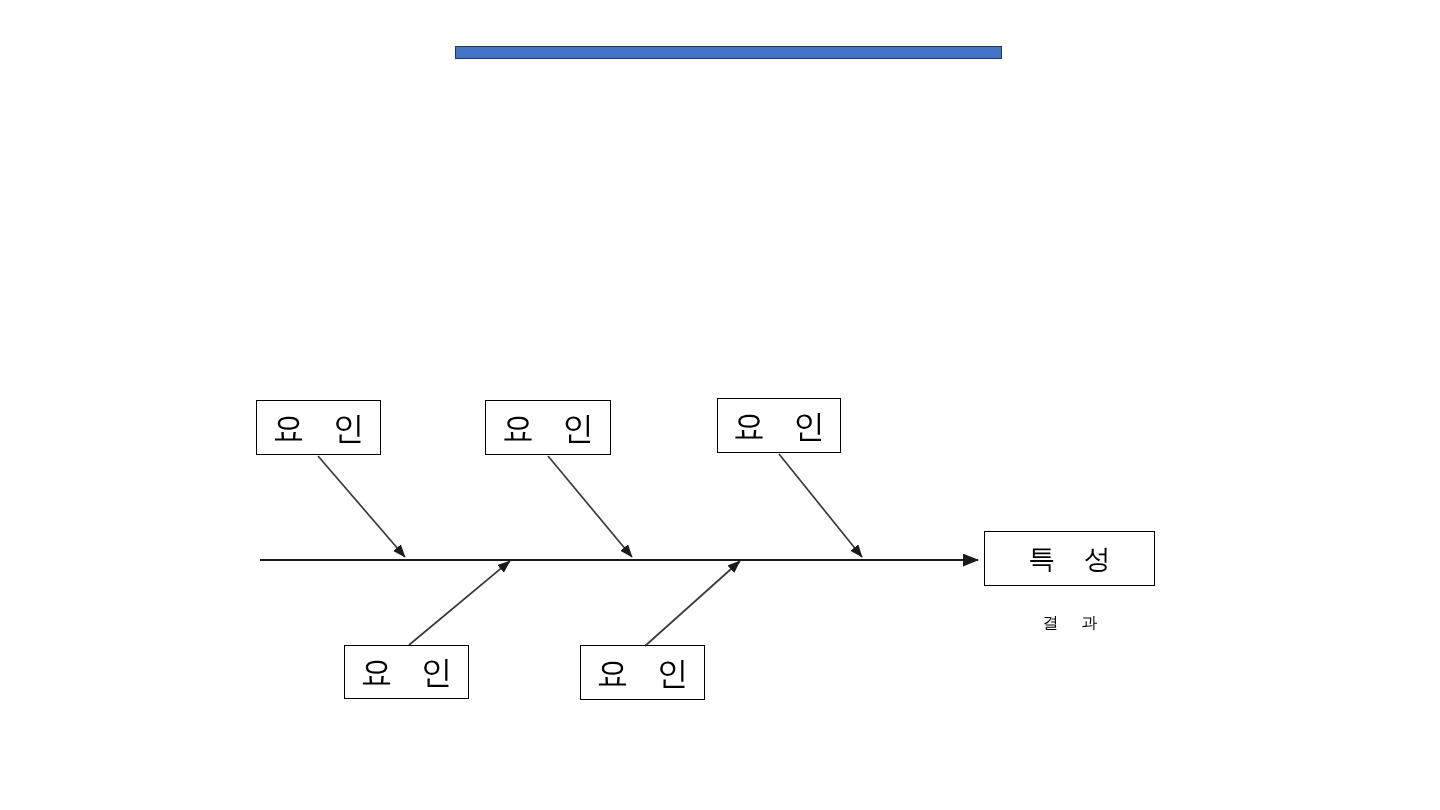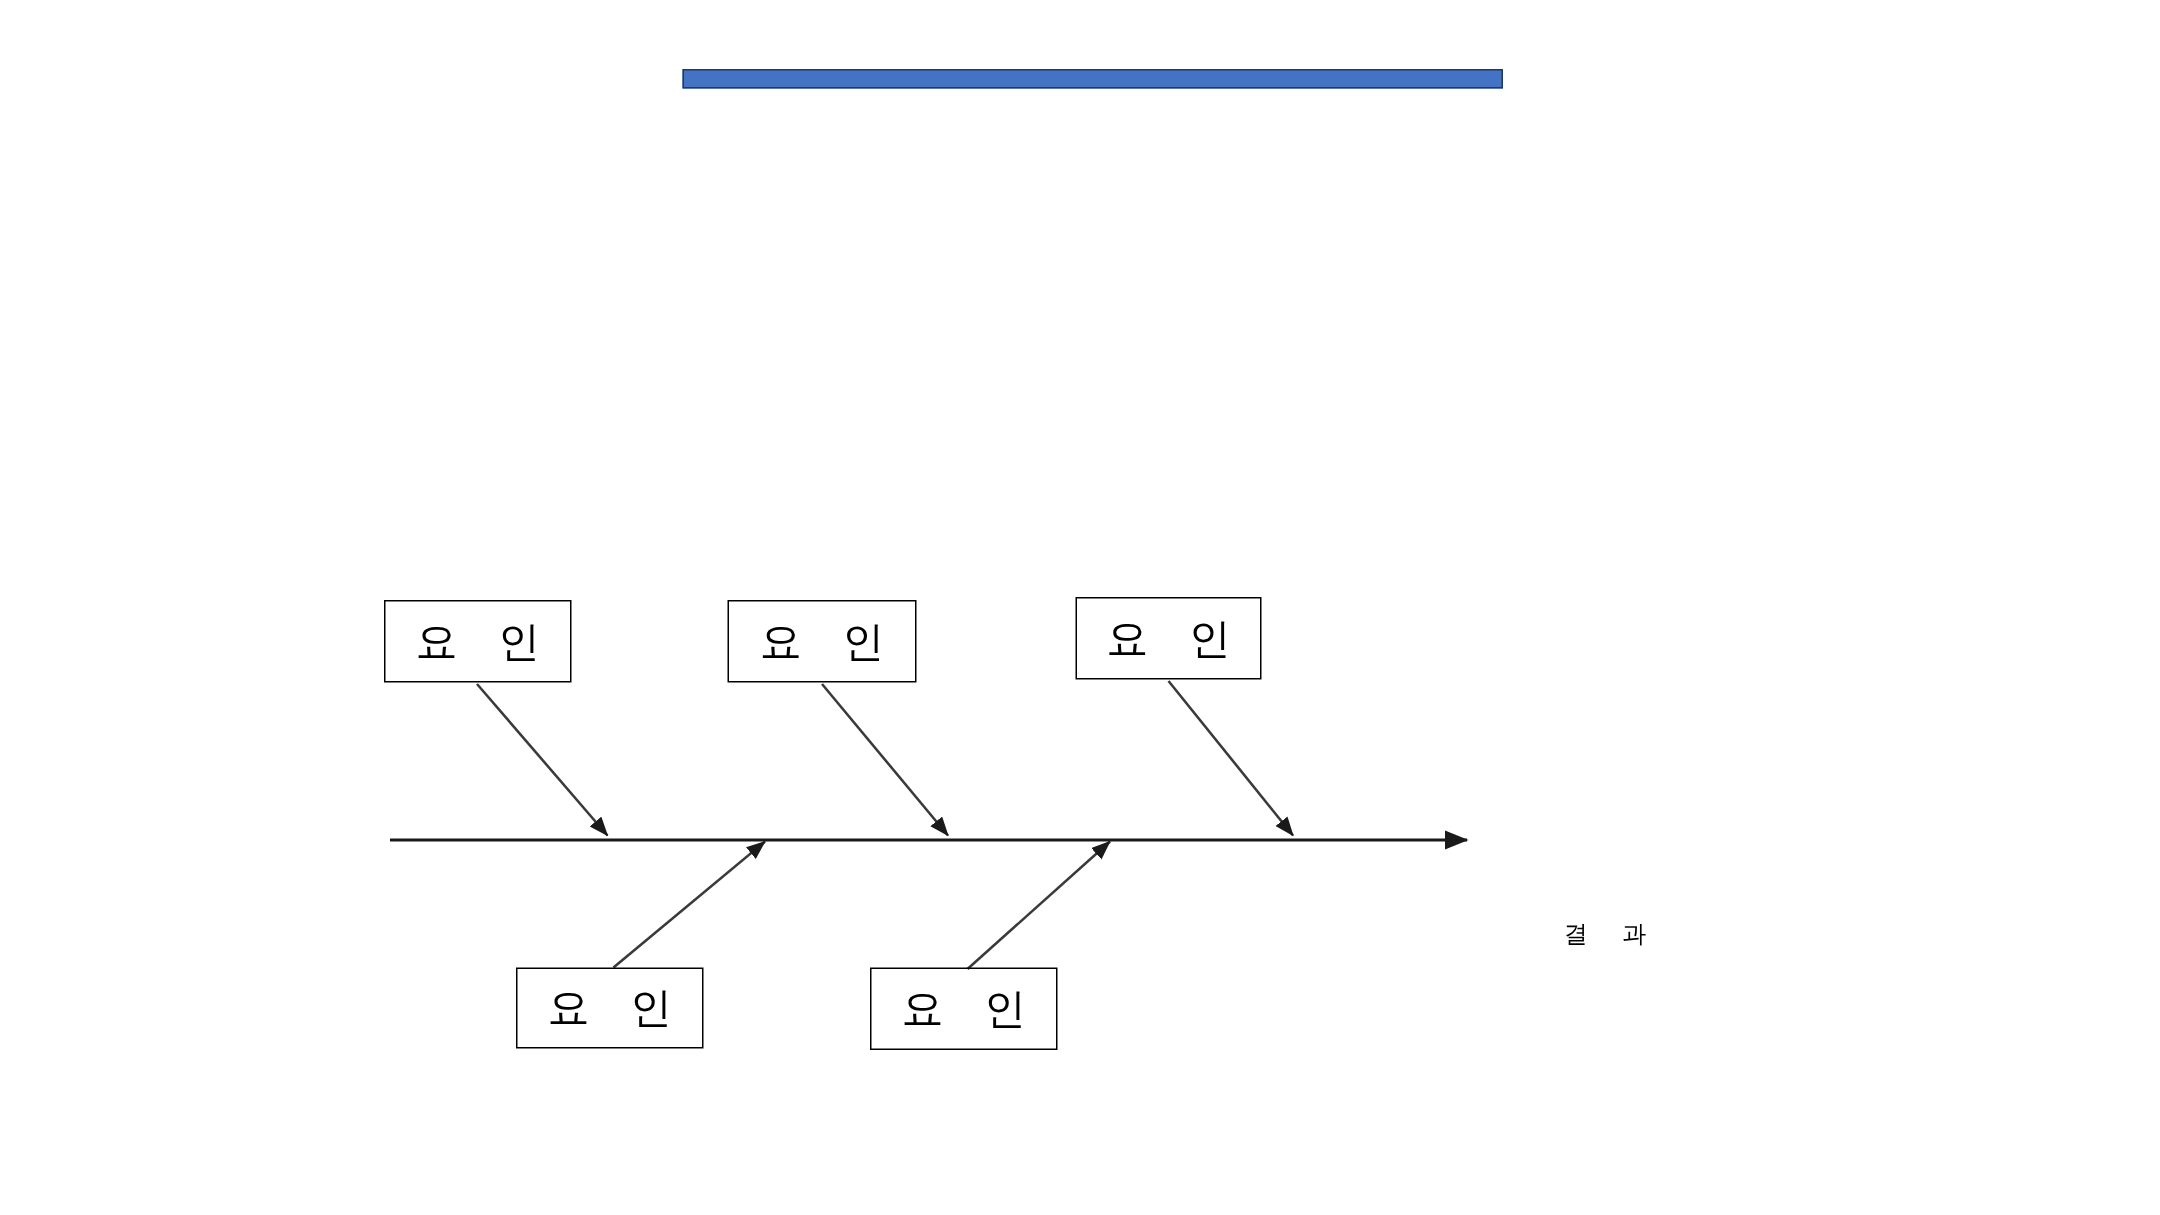--- a/index.html
+++ b/index.html
@@ -45,21 +45,21 @@
   .node-box {
     position: absolute;
     box-sizing: border-box;
     border: 1px solid #000000;
     background: transparent;
     display: flex;
     align-items: center;
     justify-content: center;
   }
   .node-text {
-    font-size: 28px;
+    font-size: 32px;
     color: #000000;
     letter-spacing: 9px;
     text-indent: 9px;
     white-space: nowrap;
     line-height: 1;
   }
   .effect-box {
     position: absolute;
     box-sizing: border-box;
     border: 1px solid #000000;
@@ -123,16 +123,19 @@
     <span class="node-text">요 인</span>
   </div>
 
   <div class="node-box" style="left:344px; top:645px; width:125px; height:54px;">
     <span class="node-text">요 인</span>
   </div>
   <div class="node-box" style="left:580px; top:645px; width:125px; height:55px;">
     <span class="node-text">요 인</span>
   </div>
 
+  <div class="effect-box" style="left:984px; top:531px; width:171px; height:55px;">
+    <span class="effect-text">특 성</span>
+  </div>
 
   <div class="free-label" style="left:1000px; top:615px; width:140px;">결 과</div>
 
 </div>
 
 </body></html>

